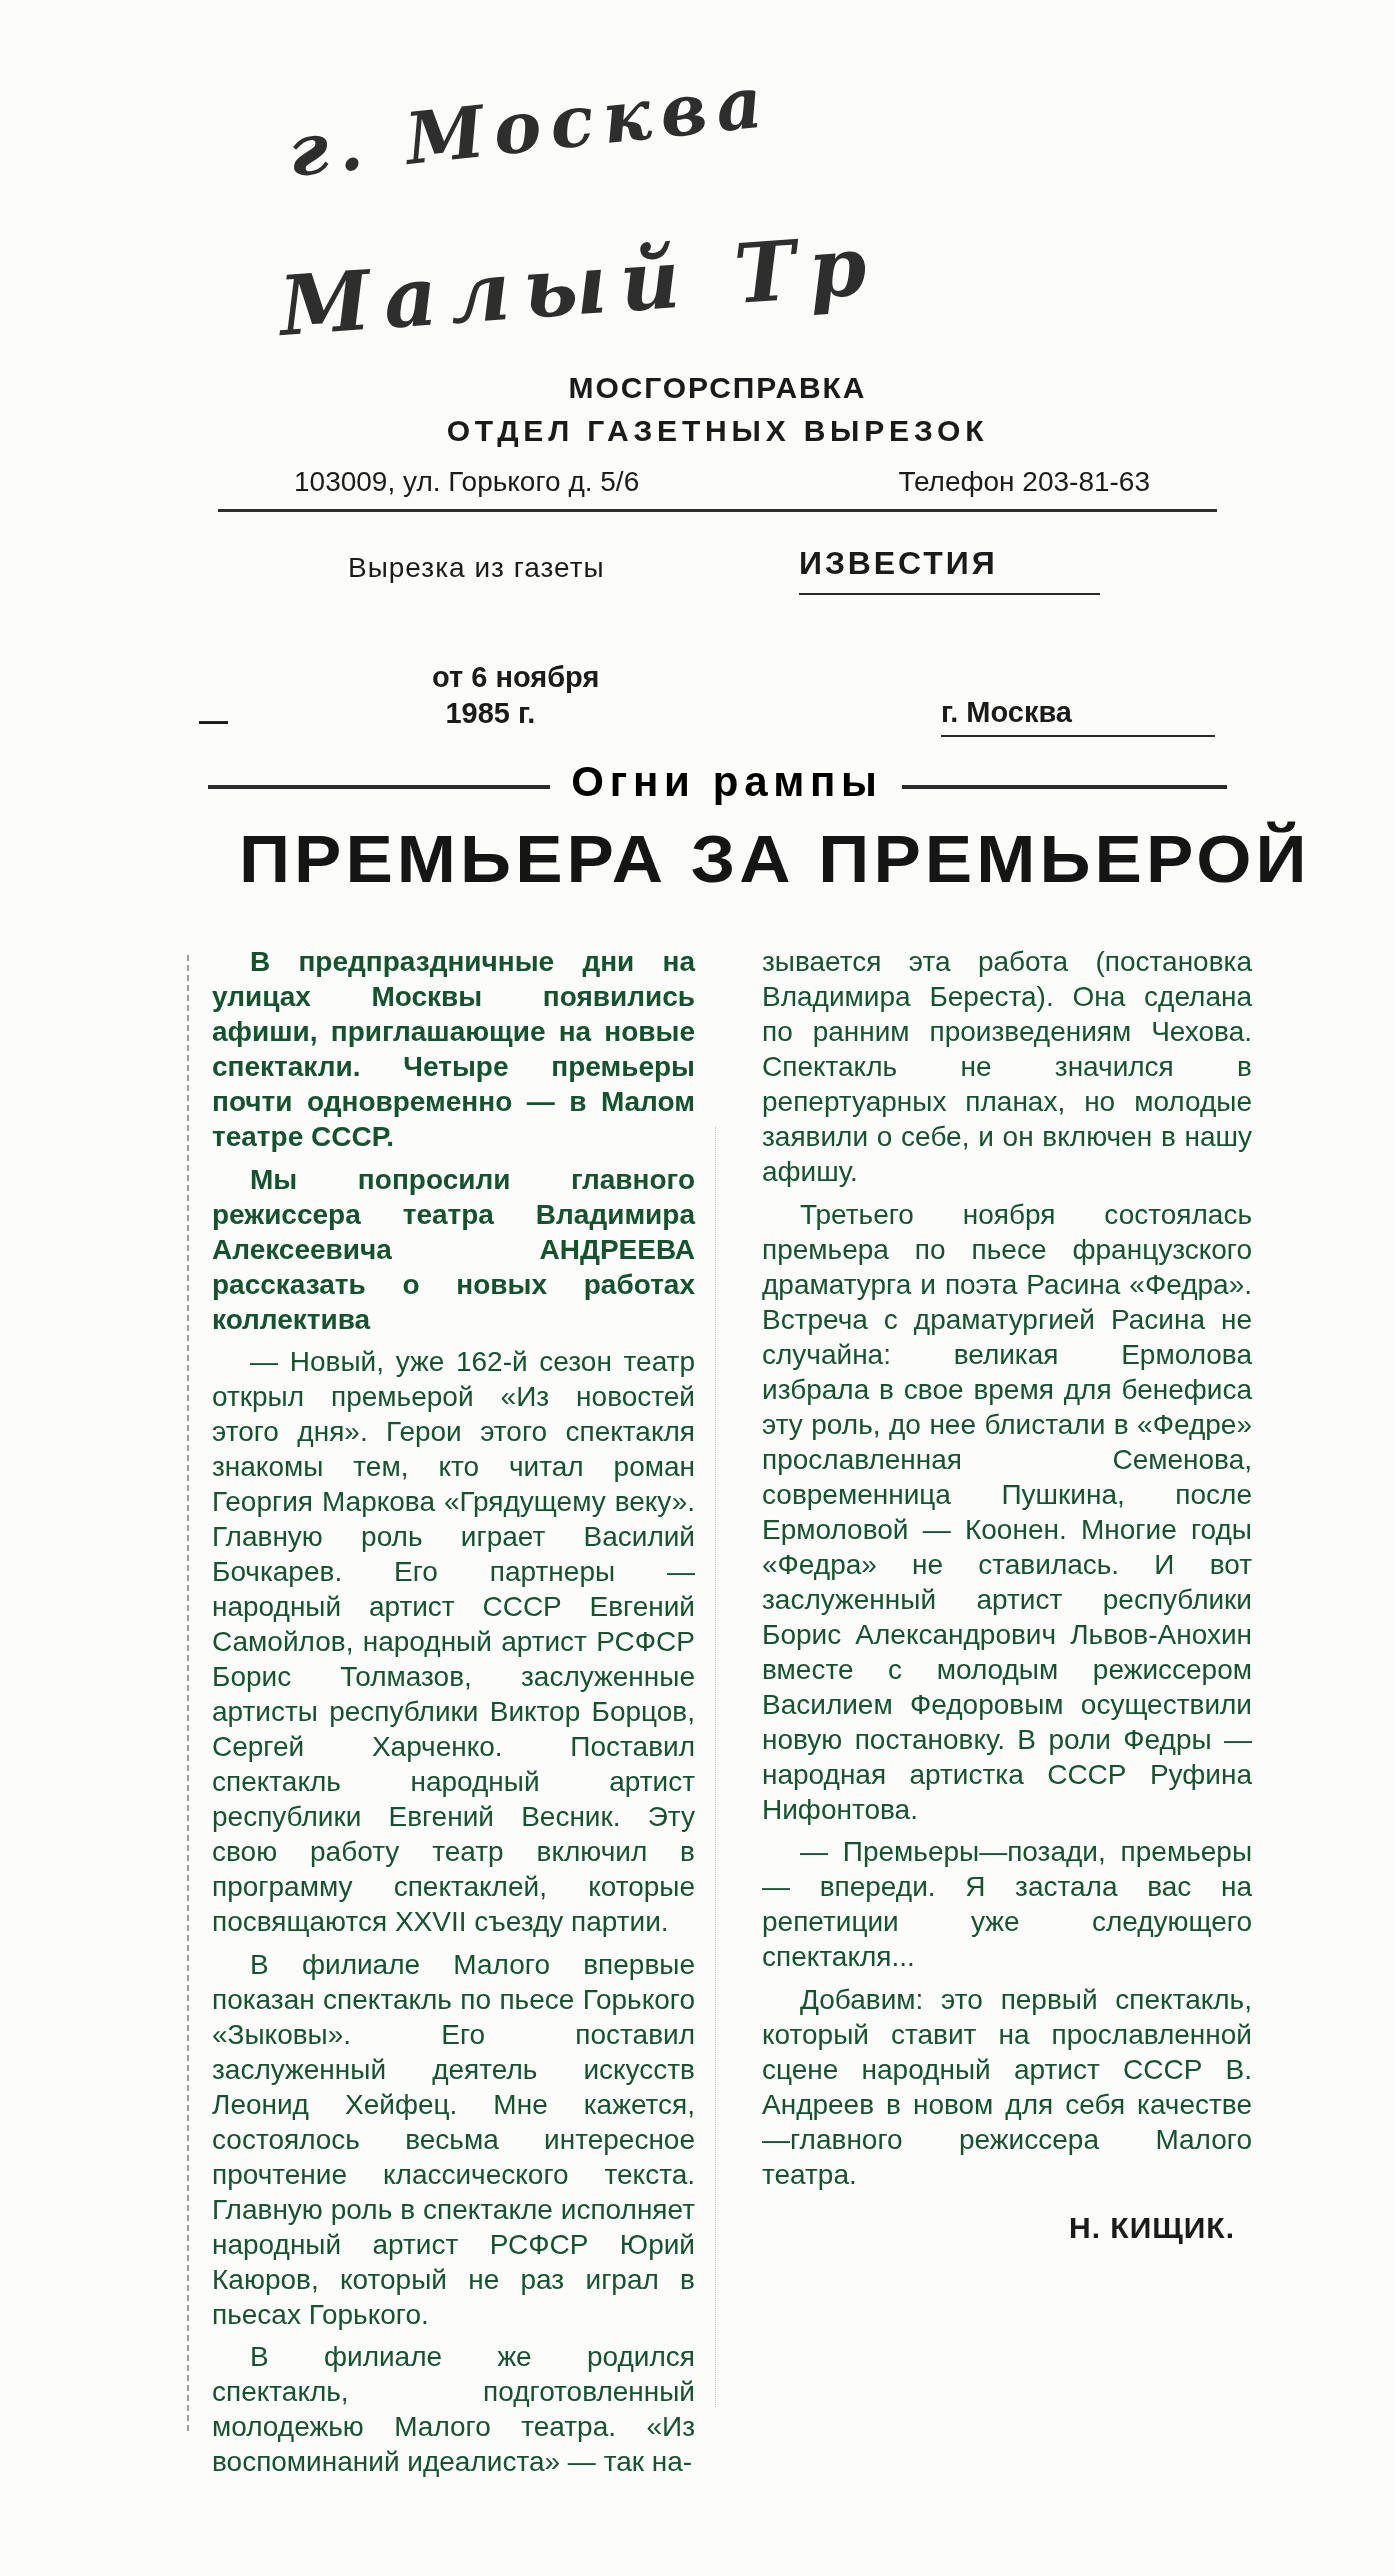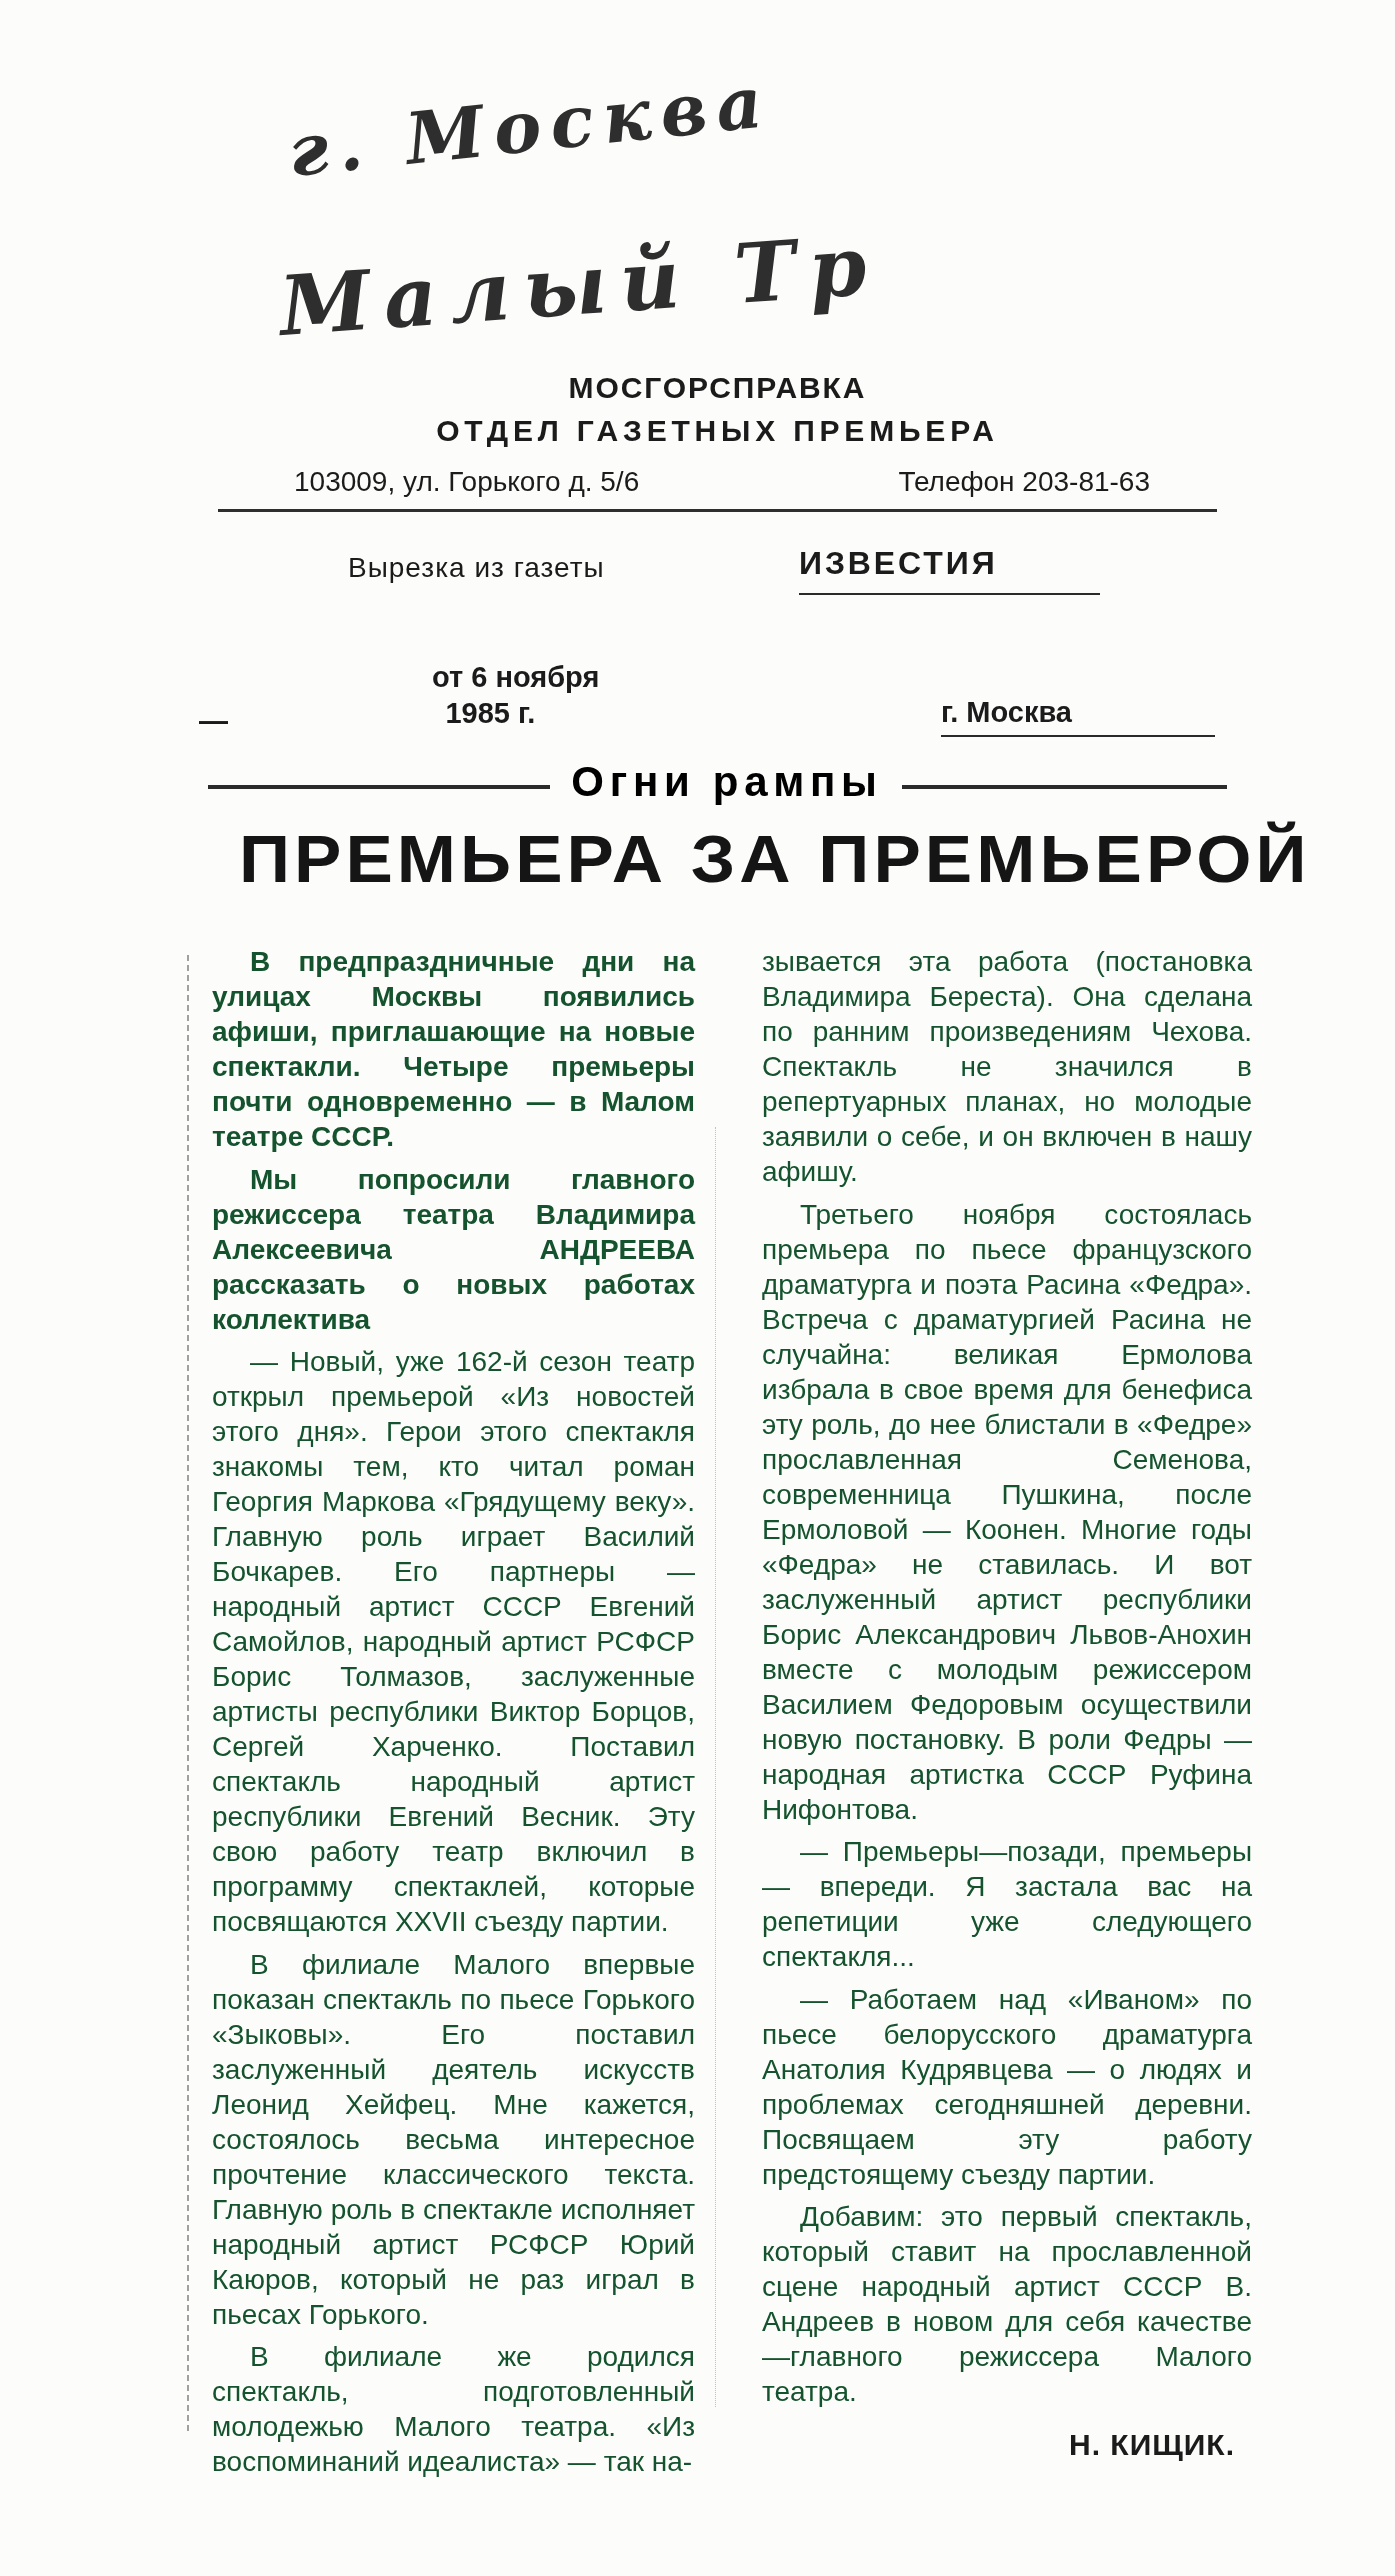--- a/index.html
+++ b/index.html
@@ -114,21 +114,21 @@
 </head>
 <body>
 
 <div>
 
   <div class="handwriting hw1">г. Москва</div>
   <div class="handwriting hw2">Малый Тр</div>
 
   <div class="agency">
     <div class="agency-org">МОСГОРСПРАВКА</div>
-    <div class="agency-dept">ОТДЕЛ  ГАЗЕТНЫХ  ПРЕМЬЕРА</div>
+    <div class="agency-dept">ОТДЕЛ  ГАЗЕТНЫХ  ВЫРЕЗОК</div>
     <div class="agency-addr-row">
       <span>103009, ул. Горького д. 5/6</span>
       <span>Телефон 203-81-63</span>
     </div>
     <div class="agency-rule"></div>
   </div>
 
   <div class="clip-label">Вырезка из газеты</div>
   <div class="newspaper">ИЗВЕСТИЯ</div>
 
@@ -153,19 +153,18 @@
     <p class="lead">Мы попросили главного режиссера театра Владимира Алексеевича АНДРЕЕВА рассказать о новых работах коллектива</p>
     <p>— Новый, уже 162-й сезон театр открыл премьерой «Из новостей этого дня». Герои этого спектакля знакомы тем, кто читал роман Георгия Маркова «Грядущему веку». Главную роль играет Василий Бочкарев. Его партнеры — народный артист СССР Евгений Самойлов, народный артист РСФСР Борис Толмазов, заслуженные артисты республики Виктор Борцов, Сергей Харченко. Поставил спектакль народный артист республики Евгений Весник. Эту свою работу театр включил в программу спектаклей, которые посвящаются XXVII съезду партии.</p>
     <p>В филиале Малого впервые показан спектакль по пьесе Горького «Зыковы». Его поставил заслуженный деятель искусств Леонид Хейфец. Мне кажется, состоялось весьма интересное прочтение классического текста. Главную роль в спектакле исполняет народный артист РСФСР Юрий Каюров, который не раз играл в пьесах Горького.</p>
     <p>В филиале же родился спектакль, подготовленный молодежью Малого театра. «Из воспоминаний идеалиста» — так на-</p>
   </div>
 
   <div class="col col-right">
     <p class="no-indent">зывается эта работа (постановка Владимира Береста). Она сделана по ранним произведениям Чехова. Спектакль не значился в репертуарных планах, но молодые заявили о себе, и он включен в нашу афишу.</p>
     <p>Третьего ноября состоялась премьера по пьесе французского драматурга и поэта Расина «Федра». Встреча с драматургией Расина не случайна: великая Ермолова избрала в свое время для бенефиса эту роль, до нее блистали в «Федре» прославленная Семенова, современница Пушкина, после Ермоловой — Коонен. Многие годы «Федра» не ставилась. И вот заслуженный артист республики Борис Александрович Львов-Анохин вместе с молодым режиссером Василием Федоровым осуществили новую постановку. В роли Федры — народная артистка СССР Руфина Нифонтова.</p>
     <p>— Премьеры—позади, премьеры — впереди. Я застала вас на репетиции уже следующего спектакля...</p>
-    <p>— Работаем над «Иваном» по пьесе белорусского драматурга Анатолия Кудрявцева — о людях и проблемах сегодняшней деревни. Посвящаем эту работу предстоящему съезду партии.</p>
     <p>Добавим: это первый спектакль, который ставит на прославленной сцене народный артист СССР В. Андреев в новом для себя качестве—главного режиссера Малого театра.</p>
     <div class="signature">Н. КИЩИК.</div>
   </div>
 
 </div>
 
 
 </body></html>

